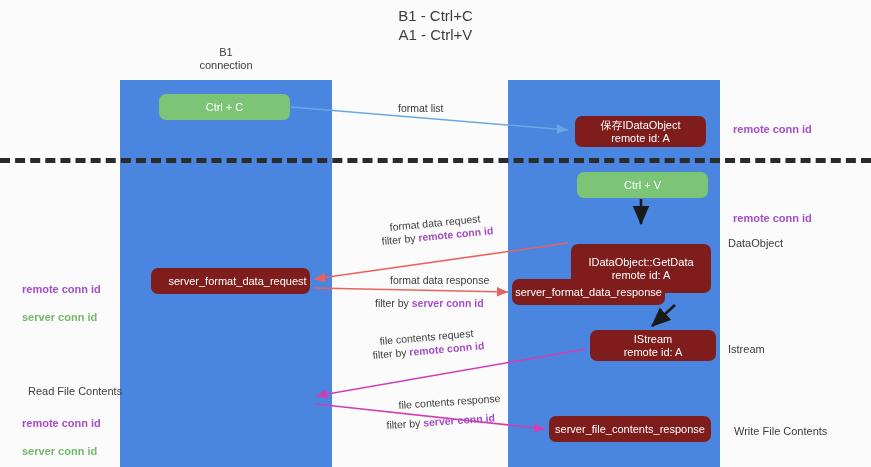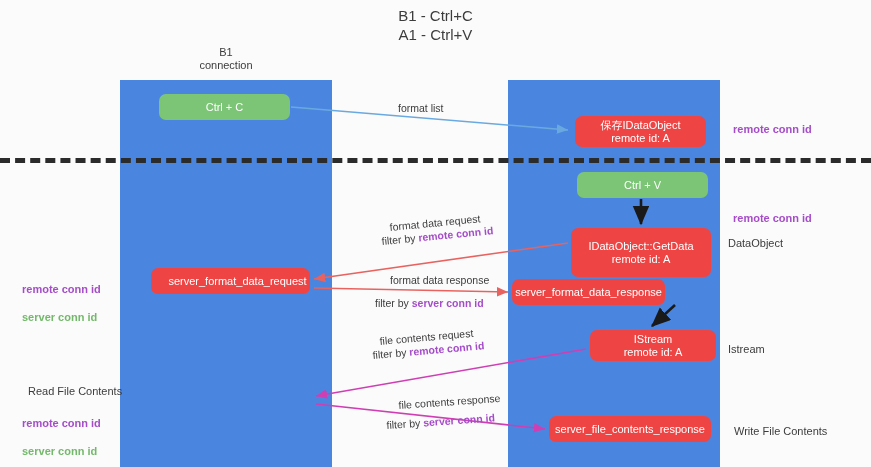--- a/index.html
+++ b/index.html
@@ -24,26 +24,26 @@
   .colhead-b1{left:120px;top:46px;}
   .colhead-a1{left:508px;top:46px;}
 
   .box{
     position:absolute;box-sizing:border-box;
     display:flex;align-items:center;justify-content:center;
     text-align:center;color:#ffffff;font-size:11px;line-height:13px;
     white-space:pre-line;padding:2px 4px;border-radius:7px;
   }
   .green{background:#7cc576;}
-  .orange{background:#ef4444;}
+  .orange{background:#7f1d1d;}
 
   .b-ctrlc{left:159px;top:94px;width:131px;height:26px;}
   .b-idataobject{left:575px;top:116px;width:131px;height:31px;}
   .b-ctrlv{left:577px;top:172px;width:131px;height:26px;}
-  .b-getdata{left:571px;top:228px;width:140px;height:49px;}
+  .b-getdata{left:571px;top:244px;width:140px;height:49px;}
   .b-fmt-req{left:151px;top:268px;width:159px;height:26px;padding-left:18px;}
   .b-fmt-res{left:512px;top:279px;width:153px;height:26px;}
   .b-istream{left:590px;top:330px;width:126px;height:31px;}
   .b-file-req{left:150px;top:384px;width:162px;height:26px;}
   .b-file-res{left:549px;top:416px;width:162px;height:26px;}
 
   .note{
     position:absolute;font-size:11px;line-height:14px;color:#3c3c3c;
     white-space:pre-line;
   }

